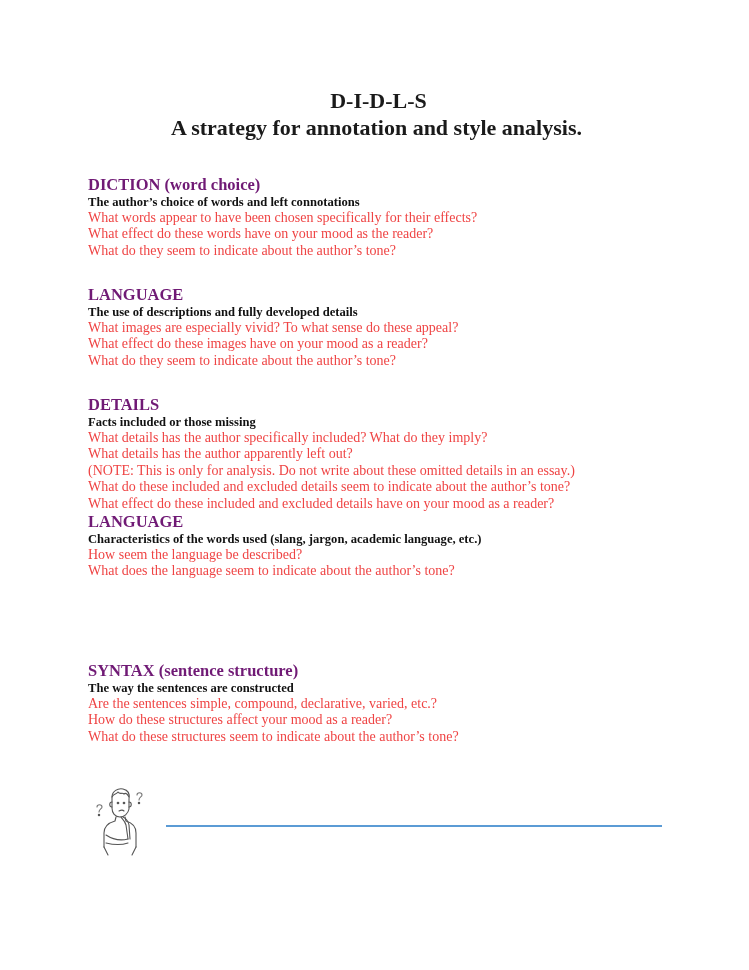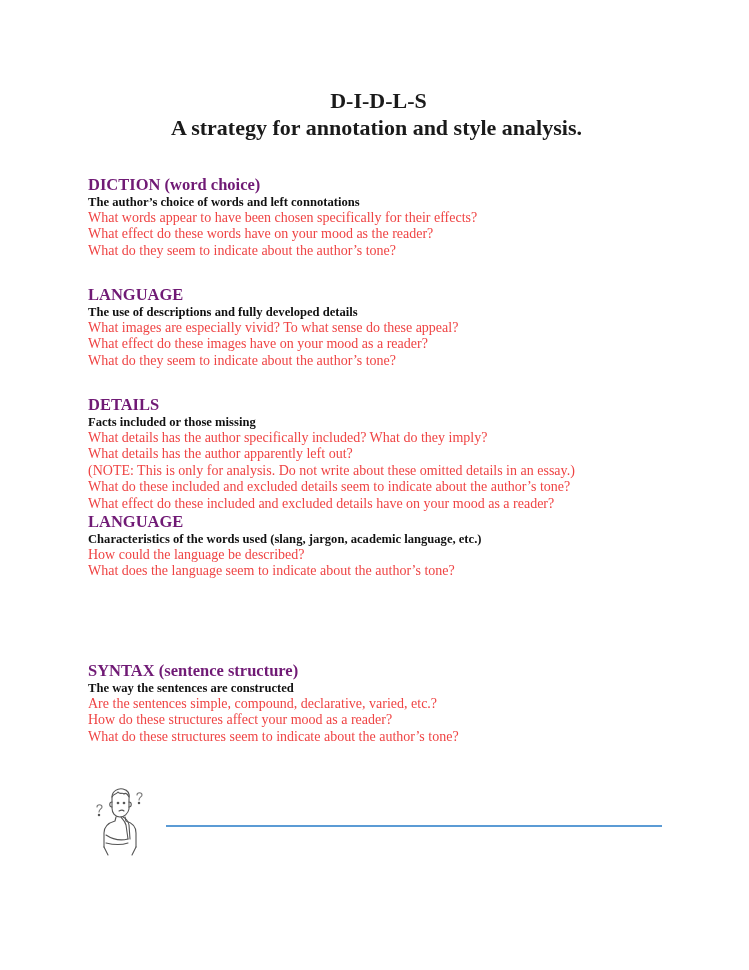--- a/index.html
+++ b/index.html
@@ -115,21 +115,21 @@
     <p class="question">What details has the author specifically included? What do they imply?</p>
     <p class="question">What details has the author apparently left out?</p>
     <p class="question">(NOTE: This is only for analysis. Do not write about these omitted details in an essay.)</p>
     <p class="question">What do these included and excluded details seem to indicate about the author’s tone?</p>
     <p class="question">What effect do these included and excluded details have on your mood as a reader?</p>
   </div>
 
   <div class="section" style="top:512px;">
     <h3 class="section-heading">LANGUAGE</h3>
     <p class="section-sub">Characteristics of the words used (slang, jargon, academic language, etc.)</p>
-    <p class="question">How could the language be described?</p>
+    <p class="question">How seem the language be described?</p>
     <p class="question">What does the language seem to indicate about the author’s tone?</p>
   </div>
 
   <div class="section" style="top:649px;margin-top:12px;">
     <h3 class="section-heading">SYNTAX (sentence structure)</h3>
     <p class="section-sub">The way the sentences are constructed</p>
     <p class="question">Are the sentences simple, compound, declarative, varied, etc.?</p>
     <p class="question">How do these structures affect your mood as a reader?</p>
     <p class="question">What do these structures seem to indicate about the author’s tone?</p>
   </div>

